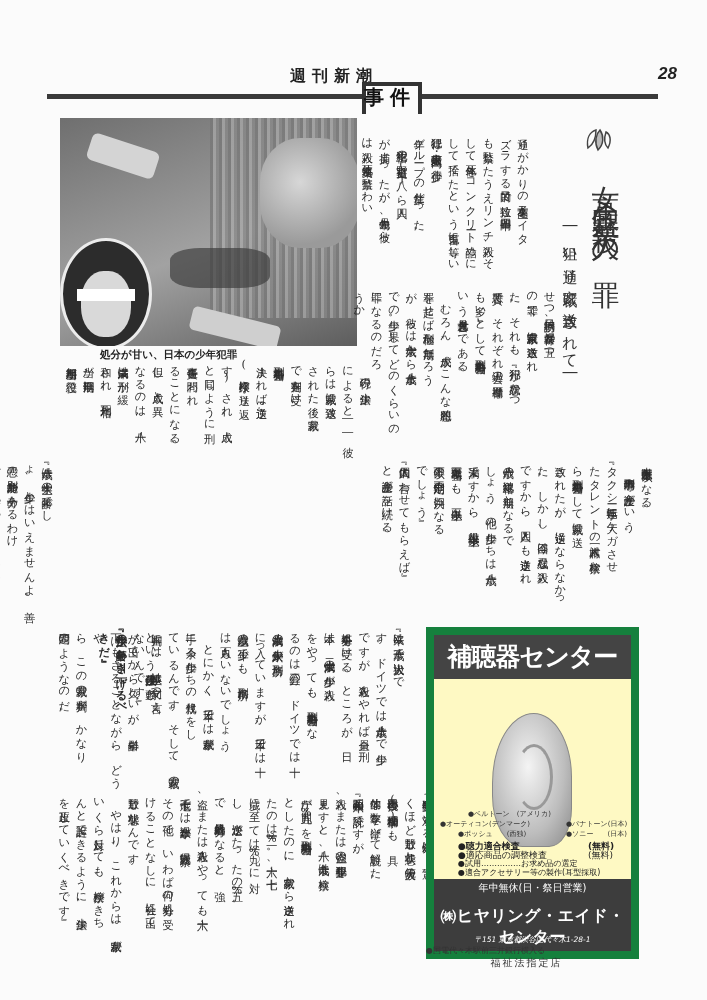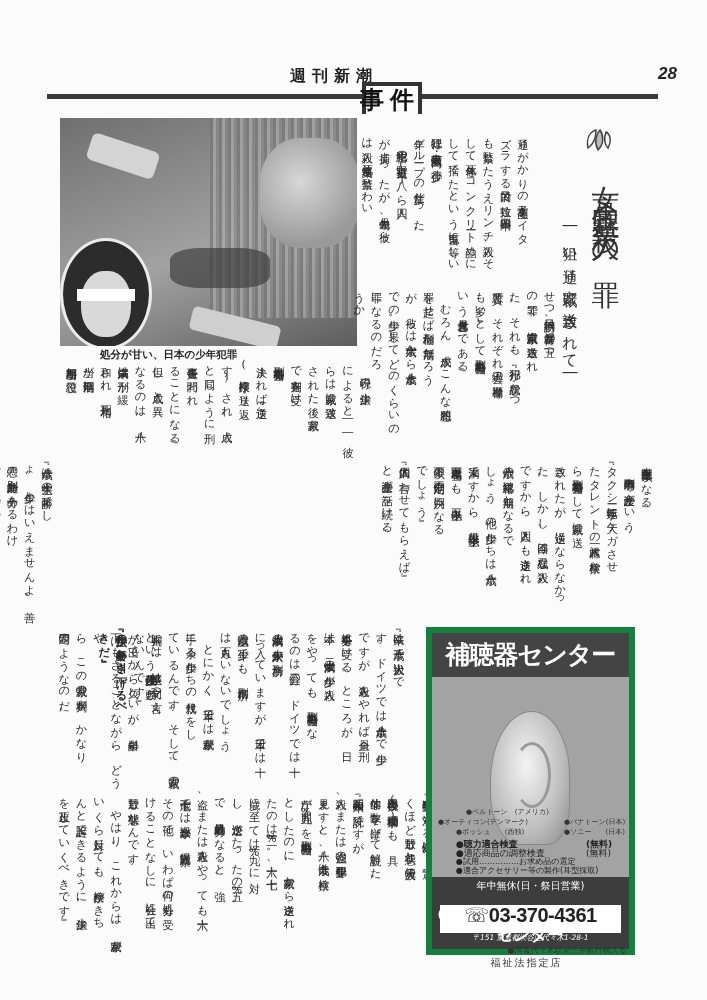--- a/index.html
+++ b/index.html
@@ -10,21 +10,21 @@
   
   .mag-title { position:absolute; left:290px; top:66px; font-size:16px; font-weight:bold;
                letter-spacing:6px; color:#222; }
   .page-num { position:absolute; left:658px; top:64px; font-size:17px; font-weight:bold; color:#222;
               font-family:"Liberation Sans","DejaVu Sans",sans-serif;font-style:italic; }
   .rule-left { position:absolute; left:47px; top:94px; width:315px; height:5px; background:#3a3a3a; }
   .rule-right { position:absolute; left:412px; top:94px; width:246px; height:5px; background:#3a3a3a; }
   .section-box { position:absolute; left:362px; top:82px; width:52px; height:28px;
                  border:4px solid #333; border-bottom:none; background:#fbfbfb; }
   .section-label { position:absolute; left:355px; top:84px; width:70px; text-align:center;
-                   font-size:24px; font-weight:bold; letter-spacing:6px; color:#111;font-family:Liberation Serif, serif; }
+                   font-size:20px; font-weight:bold; letter-spacing:6px; color:#111;font-family:Liberation Serif, serif; }
 
   
   .vt { position:absolute; writing-mode:vertical-rl; text-orientation:upright;
         font-size:11.2px; line-height:17.3px; letter-spacing:0.5px; color:#2b2b2b; white-space:pre-line; }
   .bold { font-weight:bold; }
 
   
   .leaf-icon { position:absolute; left:584px; top:128px; width:30px; height:24px; }
   .headline { position:absolute; left:586px; top:164px; writing-mode:vertical-rl; text-orientation:upright;
               font-size:28px; letter-spacing:8px; color:#333; }
@@ -42,21 +42,21 @@
   .photo .car2 { position:absolute; left:130px; top:198px; width:90px; height:24px; background:#cfcfcf; border-radius:5px; transform:rotate(14deg); }
   .photo .crowd { position:absolute; left:110px; top:130px; width:100px; height:40px; background:#3f3f3f; border-radius:30%; opacity:0.7; }
   .portrait { position:absolute; left:0; top:120px; width:86px; height:106px; border-radius:50%;
               background:#2c2c2c; border:3px solid #ececec; overflow:hidden; }
   .portrait .face { position:absolute; left:18px; top:30px; width:50px; height:66px; border-radius:45%; background:#d9d9d9; }
   .portrait .bar { position:absolute; left:14px; top:48px; width:58px; height:12px; background:#ffffff; }
   .caption { position:absolute; left:100px; top:348px; font-size:10.5px; font-weight:bold; color:#222;
              font-family:"DejaVu Sans","Liberation Sans",sans-serif; }
 
   
-  .ad { position:absolute; left:426px; top:627px; width:197px; height:316px; border:6px solid #15803d; background:#a3a3a3; overflow:hidden; }
+  .ad { position:absolute; left:426px; top:627px; width:197px; height:316px; border:8px solid #15803d; background:#fef9c3; overflow:hidden; }
   .ad-head { position:absolute; left:0; top:0; width:197px; height:44px; background:#444;
              color:#fff; font-size:25px; font-weight:bold; text-align:center; line-height:44px;
              font-family:"DejaVu Sans","Liberation Sans",sans-serif; letter-spacing:-1px; }
   .ad-sub { position:absolute; left:0; top:52px; width:197px; text-align:center; font-size:16px; font-weight:bold;
             color:#333; font-family:"DejaVu Sans","Liberation Sans",sans-serif; }
   .ear { position:absolute; left:58px; top:78px; width:78px; height:132px;
          border-radius:55% 50% 30% 40%; background:radial-gradient(ellipse at 45% 40%,#f4f4f4,#bdbdbd 60%,#8a8a8a 100%);
          border:1px solid #888; }
   .ear-inner { position:absolute; left:22px; top:30px; width:32px; height:60px; border-radius:50%; border:3px solid #999; border-left-color:transparent; }
   .brand { position:absolute; font-size:7px; color:#333; font-family:"DejaVu Sans","Liberation Sans",sans-serif; white-space:nowrap; }
@@ -247,23 +247,20 @@
     <div class="svc" style="top:223px; font-size:8px;">
       <span>●試用……………お求め品の選定</span>
     </div>
     <div class="svc" style="top:232px; font-size:8px;">
       <span>●適合アクセサリー等の製作(耳型採取)</span>
     </div>
 
     <div class="ad-foot" style="top:244px; height:72px;">
       <div class="ad-hours">年中無休(日・祭日営業)</div>
       <div class="ad-company">㈱ヒヤリング・エイド・センター</div>
-      <div class="ad-phonebox" style="top:28px; height:28px;">
-        <div class="ad-phone" style="font-size:20px;">☏03-370-4361</div>
-      </div>
       <div class="ad-addr" style="top:56px; left:8px; color:#fff;font-style:italic;">〒151 東京都渋谷区代々木1-28-1</div>
       <div class="ad-cert" style="top:60px; font-size:9px;"></div>
     </div>
   </div>
-  <div style="position:absolute; left:426px; top:945px; width:201px; text-align:right; font-size:8px; color:#333; font-family:'DejaVu Sans',sans-serif;">●国電代々木駅前三井銀行横入る</div>
+  <div style="position:absolute; left:426px; top:945px; width:201px; text-align:left; font-size:8px; color:#333; font-family:'DejaVu Sans',sans-serif;">●国電代々木駅前三井銀行横入る</div>
   <div style="position:absolute; left:426px; top:956px; width:201px; text-align:center; font-size:10px; color:#333; font-family:'DejaVu Sans',sans-serif; letter-spacing:2px;">福祉法指定店</div>
 
 </div>
 
 </body></html>

